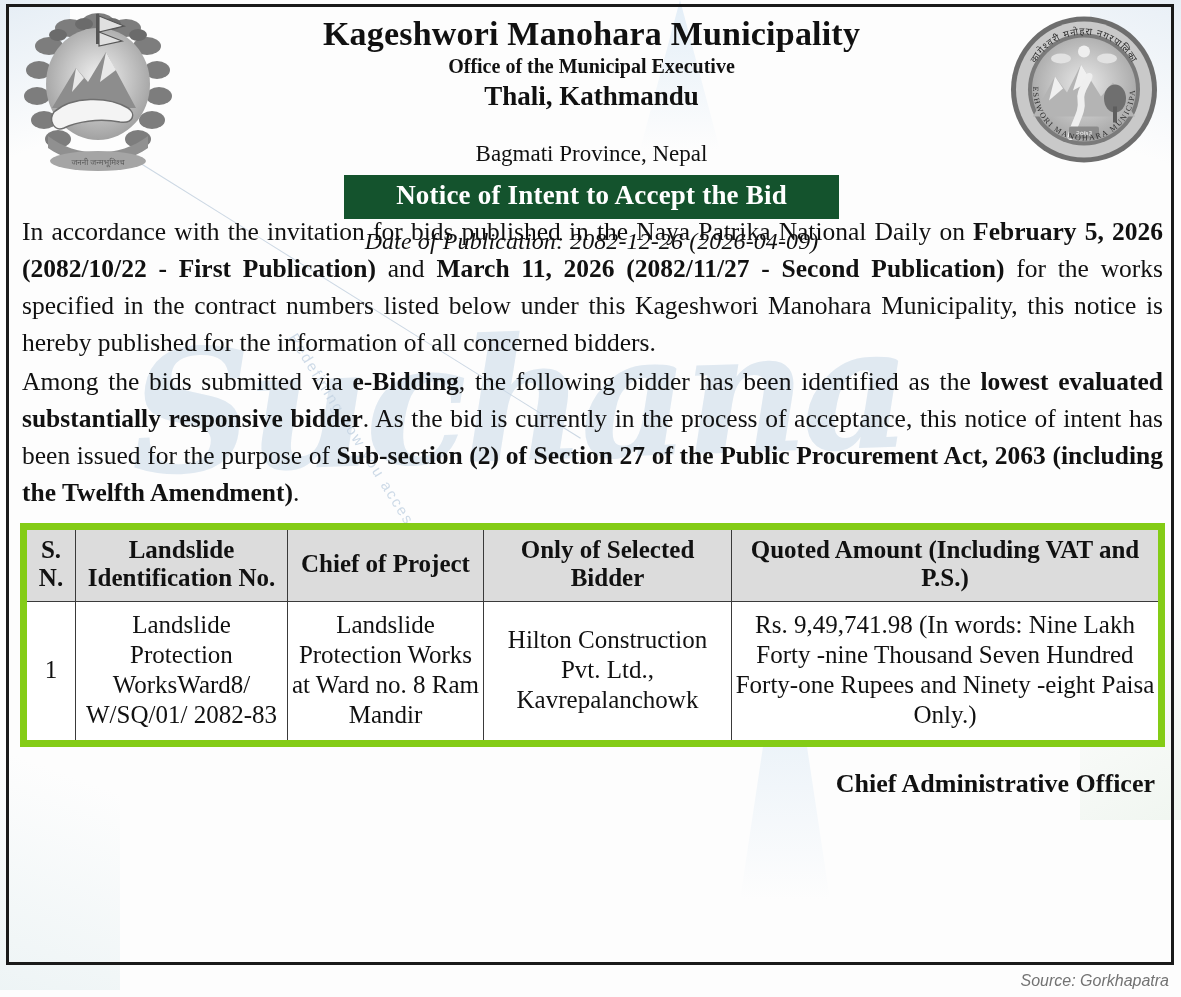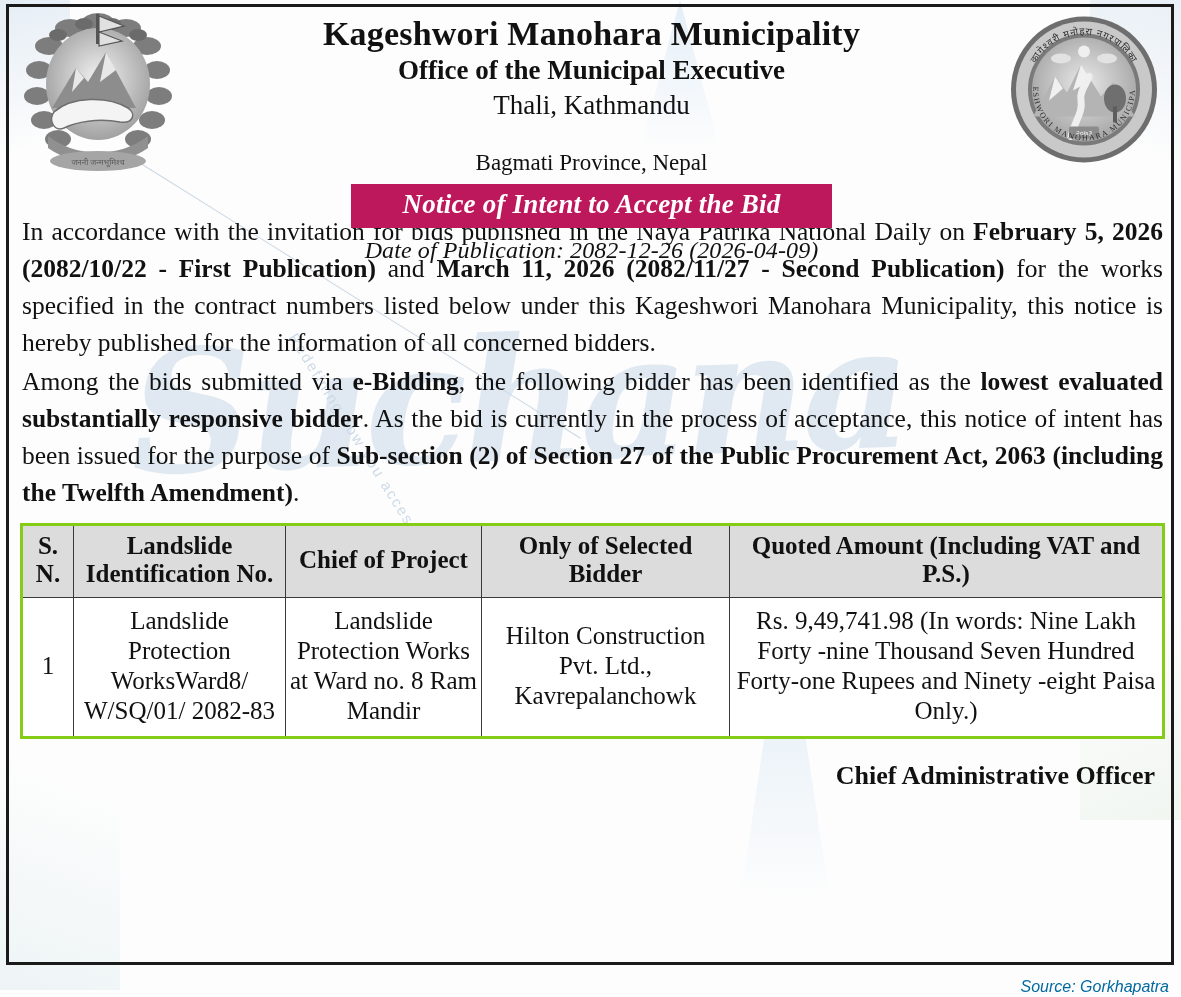--- a/index.html
+++ b/index.html
@@ -146,48 +146,47 @@
     top: 6px;
     text-align: center;
   }
   .org-name {
     font-size: 34px;
     font-weight: bold;
     line-height: 1.18;
     letter-spacing: .2px;
   }
   .org-line2 {
-    font-size: 27px;
+    font-size: 20px;
     font-weight: bold;
     line-height: 1.25;
   }
   .org-line3 {
     font-size: 27px;
-    font-weight: normal;
+    font-weight: bold;
     line-height: 1.3;
   }
   .org-line4 {
     font-size: 23px;
     line-height: 1.35;
     margin-top: 24px;
   }
 
   .notice-banner-wrap {
     text-align: center;
     margin-top: 6px;
   }
   .notice-banner {
     display: inline-block;
-    background: #be185d;
+    background: #14532d;
     color: #ffffff;
     font-size: 27px;
     font-weight: bold;
     padding: 5px 52px 8px 52px;
     letter-spacing: .2px;
-    font-style: italic;
   }
   .pub-date {
     text-align: center;
     font-size: 24px;
     font-style: italic;
     margin-top: 9px;
     letter-spacing: .1px;
   }
 
   
@@ -205,21 +204,21 @@
   .para b { font-weight: bold; }
 
   
   .tbl-wrap {
     margin-top: 11px;
     padding: 0 4px 0 6px;
   }
   table.notice-table {
     width: 100%;
     border-collapse: collapse;
-    border: 3px solid #84cc16;
+    border: 7px solid #84cc16;
     table-layout: fixed;
     padding-left: 29px;
   }
   table.notice-table th,
   table.notice-table td {
     border: 1.5px solid #3a3a3a;
     text-align: center;
     vertical-align: middle;
   }
   table.notice-table thead th {
@@ -254,23 +253,22 @@
   }
 
   
   .source-credit {
     position: absolute;
     right: 12px;
     top: 972px;
     font-family: "Liberation Sans", sans-serif;
     font-size: 16px;
     font-style: italic;
-    color: #0369a1;
+    color: #737373;
     z-index: 4;
-    margin-top: 6px;
   }
 
   
   .emblem svg { display: block; width: 100%; height: 100%; }
 </style>
 </head>
 <body>
 
 <div id="page">
 

